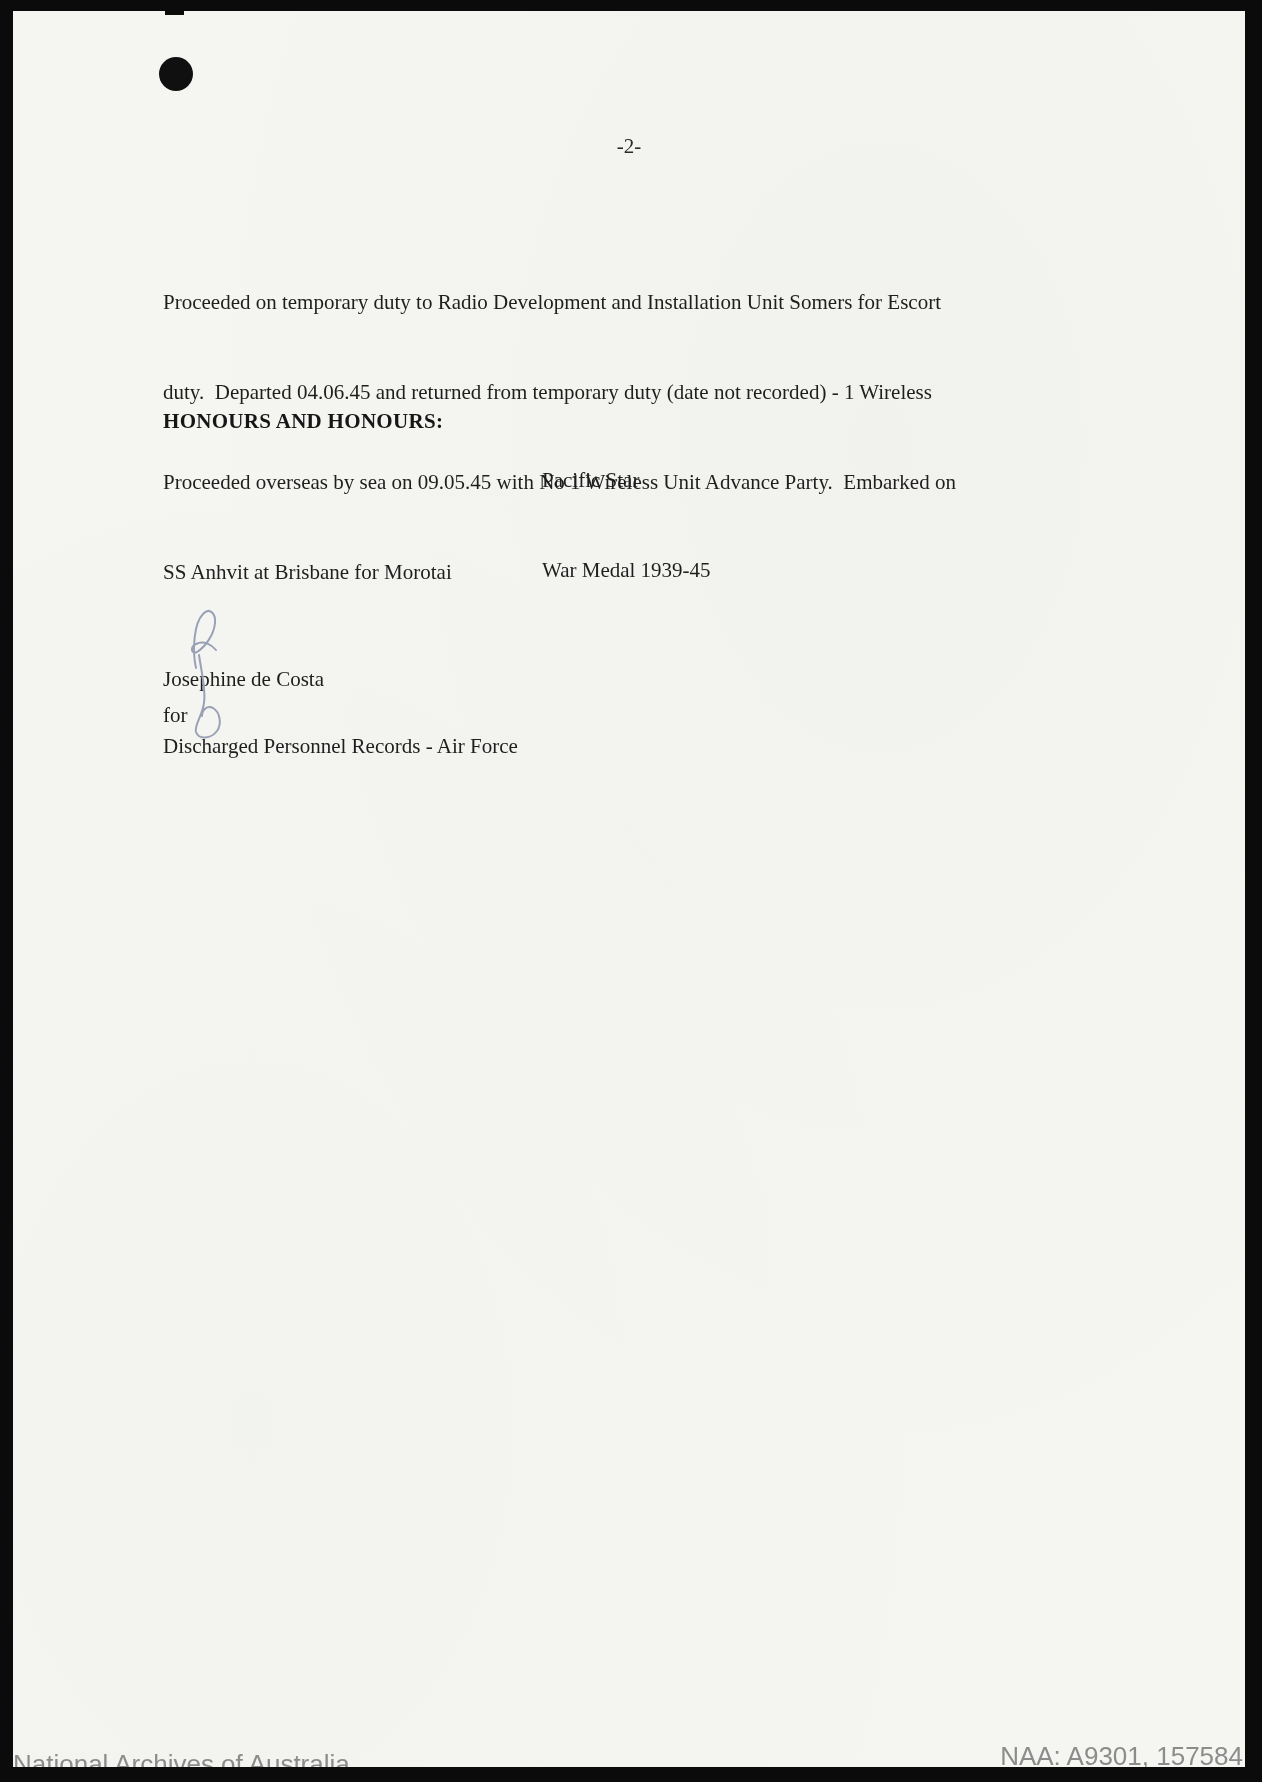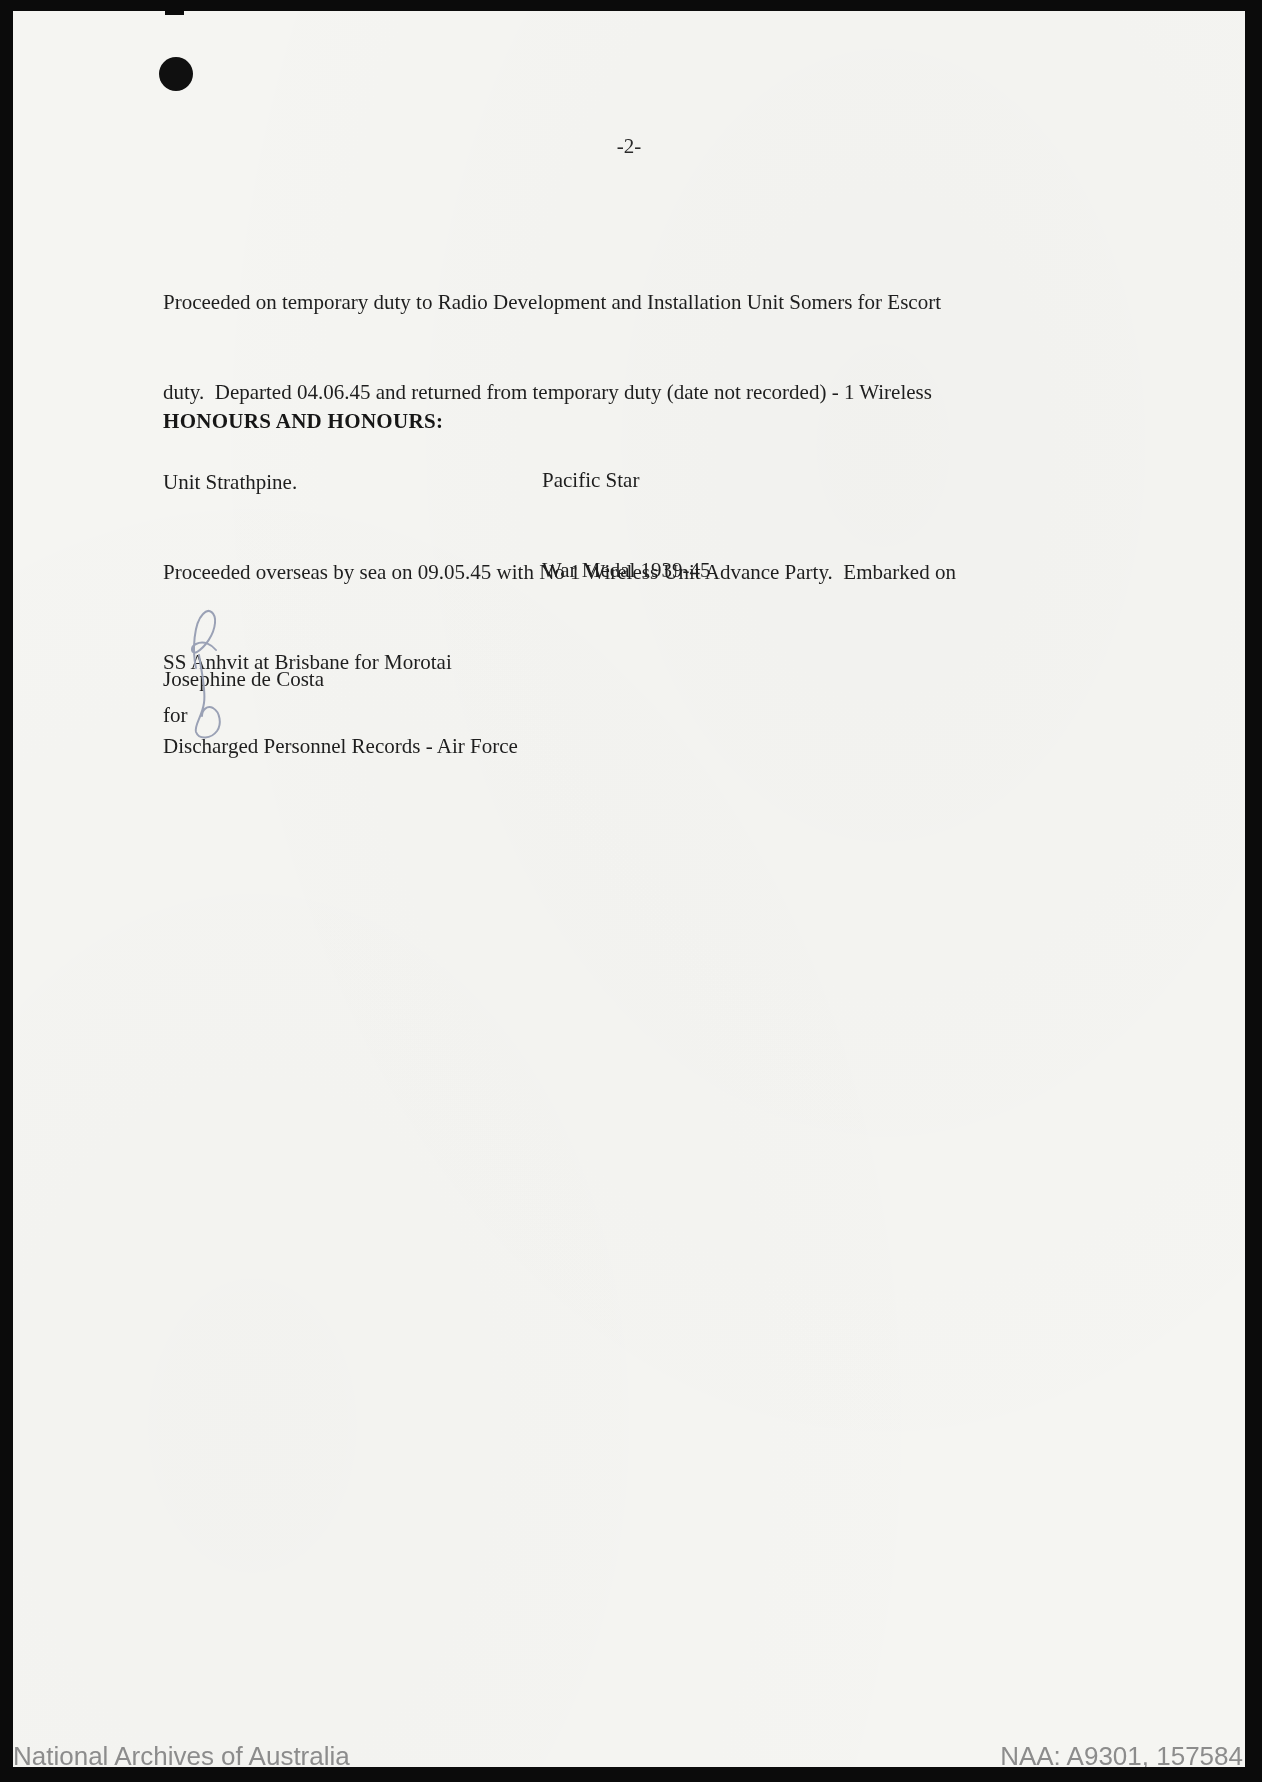--- a/index.html
+++ b/index.html
@@ -27,42 +27,41 @@
     color:#2a2a2a;font-size:21px;}
   .body-block{left:163px;top:227px;}
   .honours-label{left:163px;top:406px;font-weight:bold;color:#161616;letter-spacing:0.3px;}
   .awards-block{left:542px;top:405px;}
   .sig-name{left:163px;top:664px;}
   .sig-for{left:163px;top:700px;}
   .sig-dept{left:163px;top:731px;}
   .signature-svg{position:absolute;left:178px;top:605px;z-index:2;}
   .footer-text{position:absolute;color:#8c8c8c;font-size:26px;line-height:26px;
     font-family:"Liberation Sans", sans-serif;z-index:1;top:1743px;white-space:pre;}
-  .footer-left{left:13px;}
+  .footer-left{left:13px;margin-top:8px;}
   .footer-right{right:19px;text-align:right;margin-left:42px;}
 </style>
 </head>
 <body>
 
 <div class="scan">
 
   <div class="edge edge-top"></div>
   <div class="edge edge-left"></div>
   <div class="edge edge-right"></div>
   <div class="edge edge-bottom"></div>
   <div class="edge edge-notch"></div>
 
   <div class="hole-punch"></div>
 
   <div class="page-number">-2-</div>
 
   <div class="txt body-block">
     <div>Proceeded on temporary duty to Radio Development and Installation Unit Somers for Escort</div>
     <div>duty.  Departed 04.06.45 and returned from temporary duty (date not recorded) - 1 Wireless</div>
-    <div>Unit Strathpine.</div>
     <div>Proceeded overseas by sea on 09.05.45 with No 1 Wireless Unit Advance Party.  Embarked on</div>
     <div>SS Anhvit at Brisbane for Morotai</div>
   </div>
 
   <div class="txt honours-label">HONOURS AND HONOURS:</div>
   <div class="txt awards-block">
     <div>Pacific Star</div>
     <div>War Medal 1939-45</div>
   </div>
 

